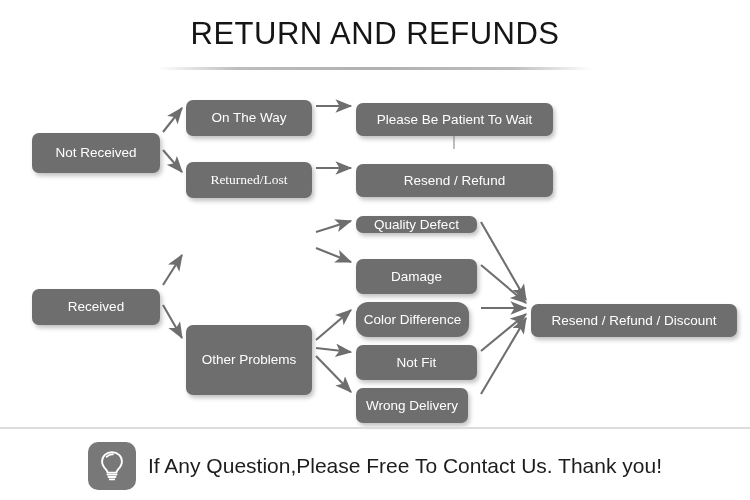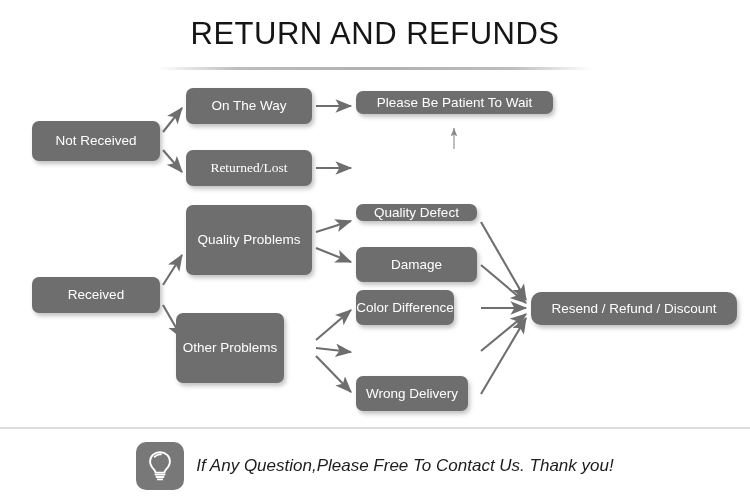--- a/index.html
+++ b/index.html
@@ -41,20 +41,21 @@
     color:#ffffff;
     font-size:13.5px;
     display:flex;
     align-items:center;
     justify-content:center;
     text-align:center;
     box-shadow:2px 3px 4px rgba(120,120,120,0.45);
     line-height:1.15;
     padding:0 6px;
     white-space:nowrap;
+    margin-top:12px;
   }
 
   
   #arrows{position:absolute;left:0;top:0;width:750px;height:500px;pointer-events:none;}
 
   
   .footer-rule{
     position:absolute;left:0;top:427px;width:750px;height:2px;
     background:#dcdcdc;
   }
@@ -64,24 +65,23 @@
   }
   .bulb-badge{
     width:48px;height:48px;
     background:#787878;
     border-radius:10px;
     display:flex;align-items:center;justify-content:center;
     margin-right:12px;
     flex:0 0 auto;
   }
   .footer-text{
-    font-size:17px;
+    font-size:21px;
     color:#1d1d1d;
     white-space:nowrap;
-    font-style:italic;
   }
 </style>
 </head>
 <body>
 
 <div id="page">
 
   <div class="title">RETURN AND REFUNDS</div>
   <div class="title-rule"></div>
 
@@ -120,31 +120,32 @@
     </g>
 
     <path d="M454,149 L454,128" stroke="#8a8a8a" stroke-width="1.1" fill="none" marker-end="url(#ahs)"></path>
   </svg>
 
   <div class="node" style="left:32px;top:121px;width:128px;height:40px;">Not Received</div>
   <div class="node" style="left:32px;top:277px;width:128px;height:36px;">Received</div>
 
   <div class="node" style="left:186px;top:88px;width:126px;height:36px;">On The Way</div>
   <div class="node" style="left:186px;top:150px;width:126px;height:36px;font-family:Liberation Serif, serif;">Returned/Lost</div>
-  <div class="node" style="left:186px;top:205px;width:126px;height:70px;">Quality Problems</div>
-  <div class="node" style="left:176px;top:313px;width:108px;height:70px;">Other Problems</div>
+  <div class="node" style="left:186px;top:313px;width:126px;height:70px;">Other Problems</div>
 
-  <div class="node" style="left:356px;top:91px;width:197px;height:23px;">Please Be Patient To Wait</div>
+  <div class="node" style="left:356px;top:91px;width:197px;height:33px;">Please Be Patient To Wait</div>
+  <div class="node" style="left:356px;top:152px;width:197px;height:33px;">Resend / Refund</div>
 
   <div class="node" style="left:356px;top:204px;width:121px;height:17px;">Quality Defect</div>
   <div class="node" style="left:356px;top:247px;width:121px;height:35px;">Damage</div>
-  <div class="node" style="left:356px;top:290px;width:98px;height:35px;">Color Difference</div>
+  <div class="node" style="left:356px;top:290px;width:113px;height:35px;border-radius:12px;">Color Difference</div>
+  <div class="node" style="left:356px;top:333px;width:121px;height:35px;">Not Fit</div>
   <div class="node" style="left:356px;top:376px;width:112px;height:35px;text-align:right;">Wrong Delivery</div>
 
-  <div class="node" style="left:531px;top:292px;width:206px;height:33px;border-radius:10px;">Resend / Refund / Discount</div>
+  <div class="node" style="left:531px;top:292px;width:206px;height:33px;">Resend / Refund / Discount</div>
 
   <div class="footer-rule"></div>
   <div class="footer">
     <div class="bulb-badge">
       <svg width="30" height="34" viewBox="0 0 30 34" aria-hidden="true">
         <path d="M15 3.2 C9.2 3.2 5.1 7.3 5.1 12.4 C5.1 15.9 7.0 18.3 8.9 20.4
                  C10.0 21.6 10.5 22.4 10.6 23.6 L19.4 23.6 C19.5 22.4 20.0 21.6
                  21.1 20.4 C23.0 18.3 24.9 15.9 24.9 12.4 C24.9 7.3 20.8 3.2 15 3.2 Z" fill="none" stroke="#ffffff" stroke-width="1.9"></path>
         <path d="M9.6 7.9 C11.4 6.0 13.6 5.2 15.9 5.4" fill="none" stroke="#ffffff" stroke-width="1.7" stroke-linecap="round"></path>
         <path d="M10.4 25.6 L19.6 25.6" stroke="#ffffff" stroke-width="1.8" stroke-linecap="round"></path>

